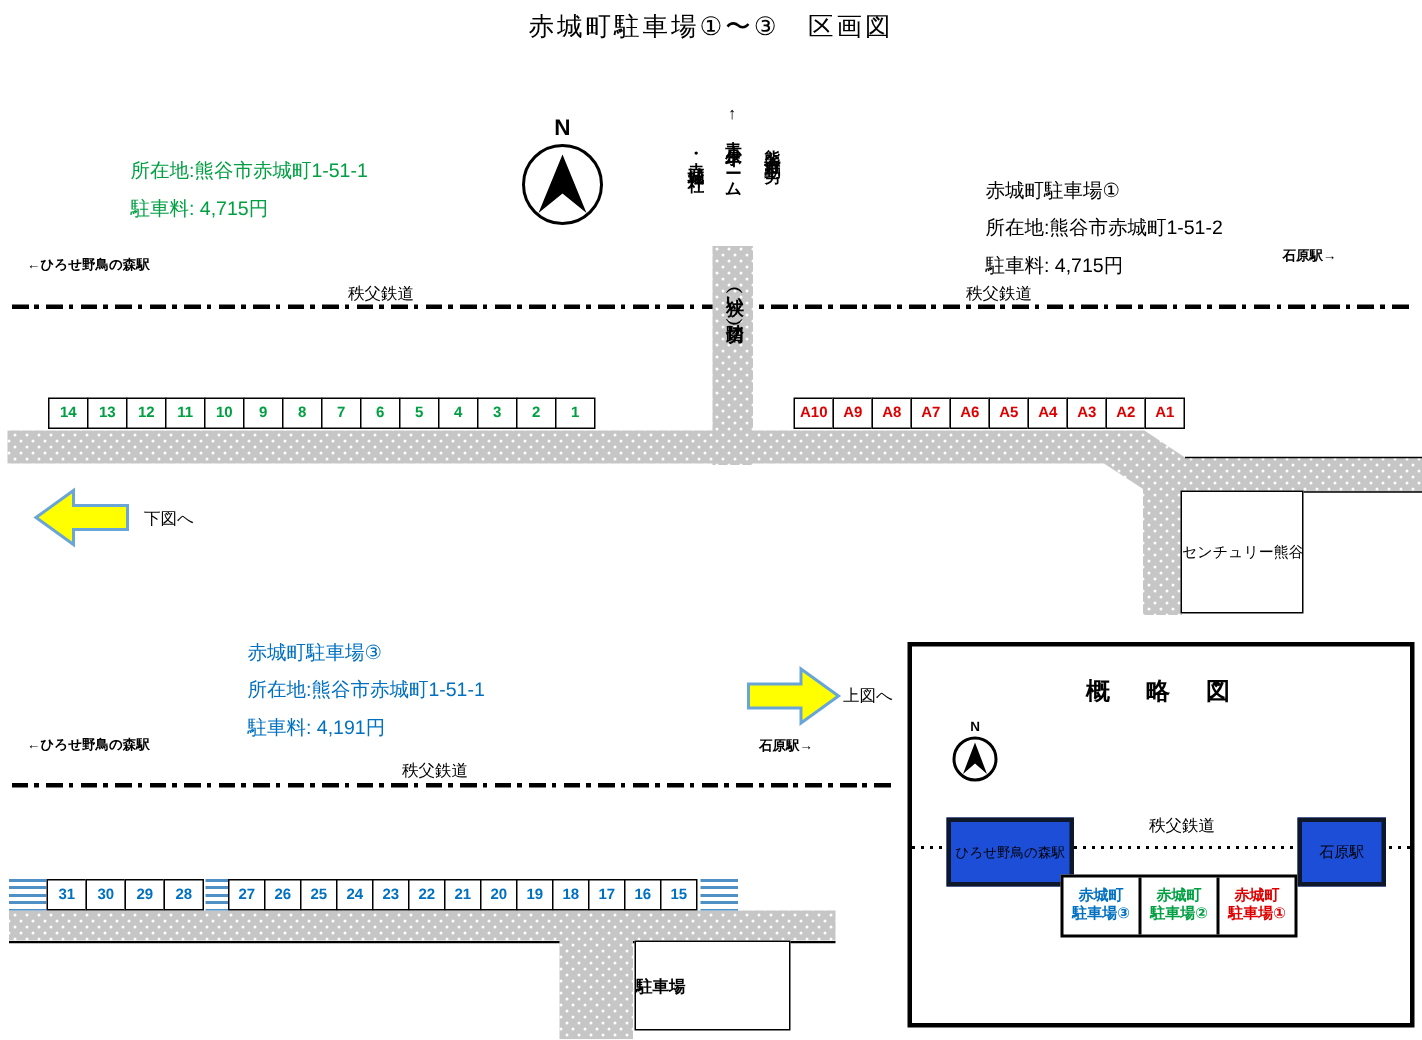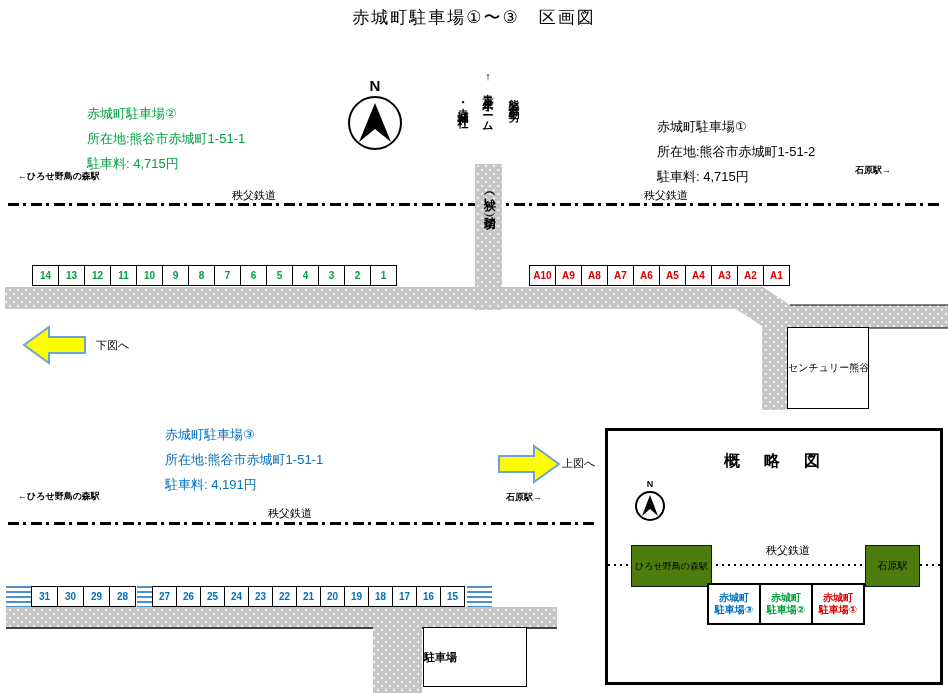--- a/index.html
+++ b/index.html
@@ -38,21 +38,21 @@
   .compass-lg .ring{width:50px;height:50px;}
   .compass-sm .n{font-size:9px;line-height:10px;}
   .compass-sm .ring{width:26px;height:26px;}
   
   .arrow-svg{z-index:3;}
   
   #overview{left:605px;top:428px;width:332px;height:251px;border:3px solid #000;background:#fff;z-index:6;}
   #overview-title{left:0;right:0;top:20px;text-align:center;font-size:16px;font-weight:bold;letter-spacing:4px;}
   #ov-line{left:0;top:133px;width:332px;height:2px;z-index:1;
     background:repeating-linear-gradient(to right,#000 0 2px,transparent 2px 6px);}
-  .ov-station{background:#4d7c0f;border:1px solid #0f172a;display:flex;align-items:center;justify-content:center;z-index:2;}
+  .ov-station{background:#1d4ed8;border:3px solid #0f172a;display:flex;align-items:center;justify-content:center;z-index:2;}
   #ov-lots{left:99px;top:152px;border:2px solid #000;display:flex;z-index:3;background:#fff;}
   .ov-lot{width:50px;height:38px;display:flex;flex-direction:column;align-items:center;justify-content:center;
           font-size:10px;font-weight:bold;line-height:12px;white-space:nowrap;}
   .ov-lot + .ov-lot{border-left:2px solid #000;}
 </style>
 </head>
 <body>
 
 <div id="canvas">
 
@@ -71,21 +71,20 @@
     <rect x="475" y="164" width="27" height="146" fill="url(#dots)"></rect>
     <polygon points="5,287 763,287 790,305 948,305 948,328 788,328 788,410 762,410 762,326 736,309 5,309" fill="url(#dots)"></polygon>
     <line x1="790" y1="305" x2="948" y2="305" stroke="#000" stroke-width="1"></line>
     <line x1="867" y1="328" x2="948" y2="328" stroke="#000" stroke-width="1"></line>
     <polygon points="6,607 557,607 557,627 422,627 422,693 373,693 373,627 6,627" fill="url(#dots)"></polygon>
     <line x1="6" y1="628" x2="373" y2="628" stroke="#000" stroke-width="1.5"></line>
     <line x1="422" y1="628" x2="557" y2="628" stroke="#000" stroke-width="1.5"></line>
   </svg>
 
   <div class="abs info" style="left: 87px; top: 101px; color: rgb(0, 160, 66);">
-    <div>赤城町駐車場②</div>
     <div>所在地:熊谷市赤城町1-51-1</div>
     <div>駐車料: 4,715円</div>
   </div>
   <div class="abs info" style="left: 657px; top: 114px; color: #000000;">
     <div>赤城町駐車場①</div>
     <div>所在地:熊谷市赤城町1-51-2</div>
     <div>駐車料: 4,715円</div>
   </div>
 
   <div class="abs compass compass-lg" style="left:347px;top:78px;width:56px;">

